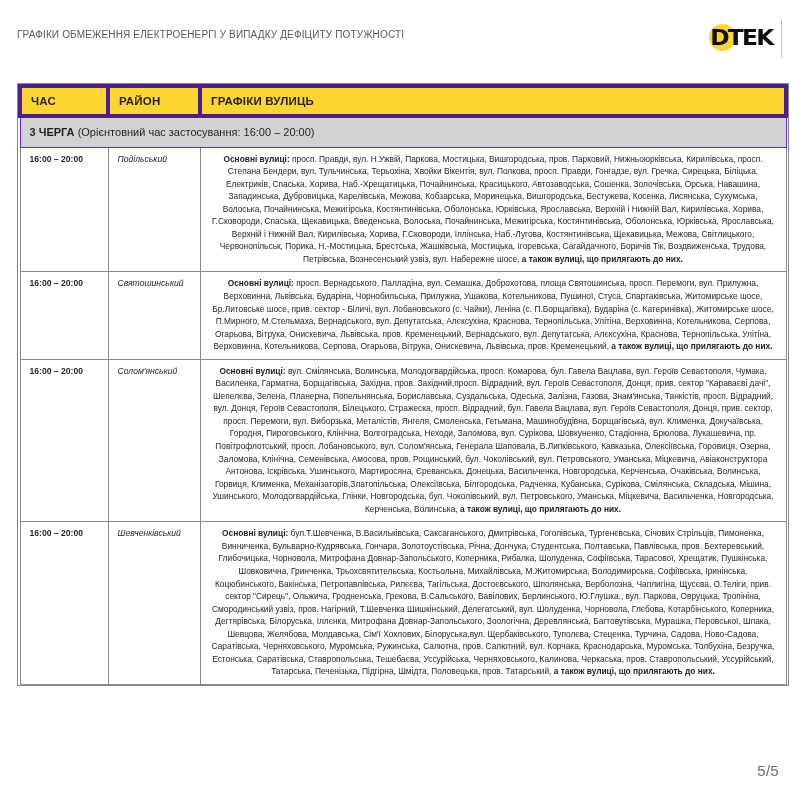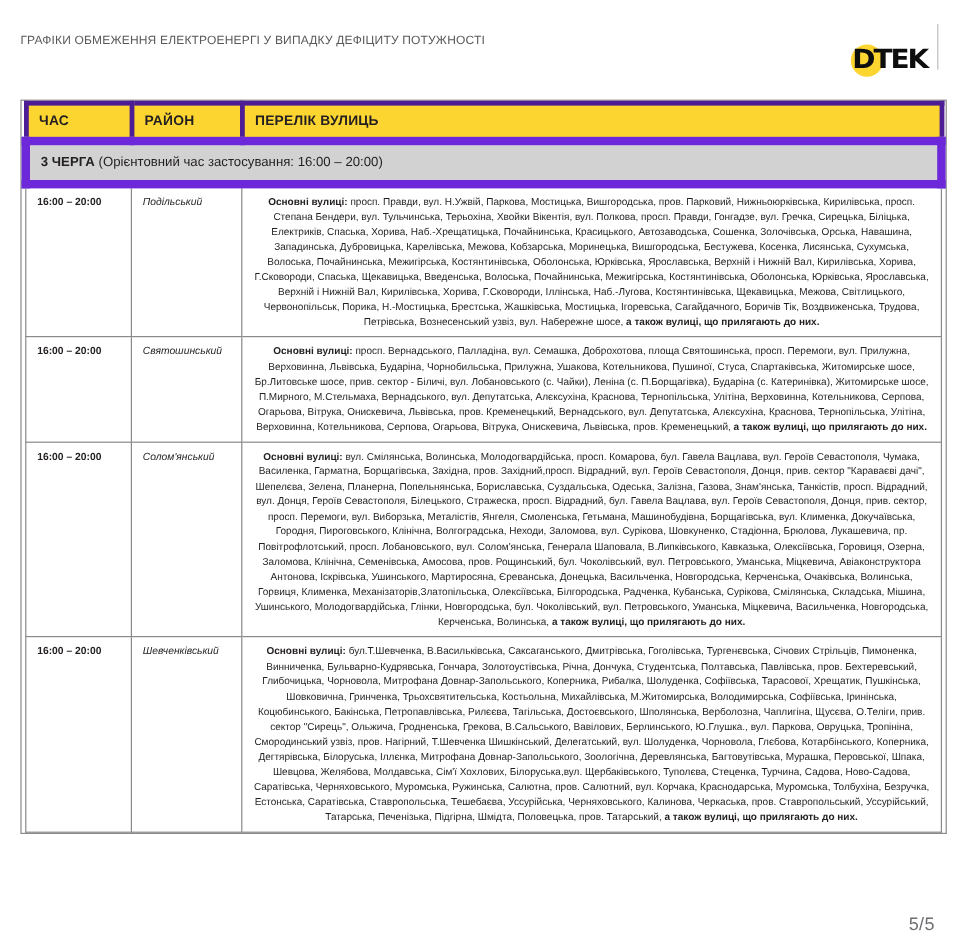--- a/index.html
+++ b/index.html
@@ -36,21 +36,21 @@
   .logo-block {
     position: absolute;
     right: 14px; top: 20px;
     display: flex;
     align-items: flex-start;
     gap: 0px;
   }
   .logo-mark {
     position: relative;
     width: 68px; height: 30px;
-    margin-top: 16px;
+    margin-top: 3px;
     display: flex;
     align-items: center;
   }
   .logo-mark .mark-text {
     font-family: "DejaVu Sans", sans-serif;
     font-weight: 700;
     font-size: 22px;
     letter-spacing: -1.6px;
     color: #0e0e0e;
     line-height: 1;
@@ -99,21 +99,21 @@
     border-collapse: collapse;
     background: #fff;
   }
   table.sched-table {
     width: 100%;
     border-collapse: collapse;
     table-layout: fixed;
   }
   .banner-row td {
     background: #d2d2d2;
-    border: 7px solid #6d28d9;
+    border: 1px solid #6d28d9;
     padding: 6px 9px 6px 9px;
     height: 25px;
   }
   .banner-text {
     font-size: 11px;
     color: #231f20;
     white-space: nowrap;
   }
   .banner-text b { font-weight: 700; }
 
@@ -175,21 +175,21 @@
       <tr class="banner-row">
         <td colspan="3">
           <span class="banner-text"><b>3 ЧЕРГА</b> <span>(Орієнтовний час застосування:  16:00 – 20:00)</span></span>
         </td>
       </tr>
     </tbody>
     <thead>
       <tr>
         <th style="width:88px">ЧАС</th>
         <th style="width:92px">РАЙОН</th>
-        <th>ПЕРЕЛІК ВУЛИЦЬ</th>
+        <th>ГРАФІКИ ВУЛИЦЬ</th>
       </tr>
     </thead>
     <tbody>
 
       <tr>
         <td class="col-time">16:00 – 20:00</td>
         <td class="col-region">Подільський</td>
         <td class="col-streets"><b>Основні вулиці:</b><span class="streets-body"> просп. Правди, вул. Н.Ужвій, Паркова, Мостицька, Вишгородська, пров. Парковий, Нижньоюрківська, Кирилівська, просп. Степана Бендери, вул. Тульчинська, Терьохіна, Хвойки Вікентія, вул. Полкова, просп. Правди, Гонгадзе, вул. Гречка,  Сирецька, Біліцька, Електриків, Спаська, Хорива, Наб.-Хрещатицька, Почайнинська, Красицького, Автозаводська, Сошенка, Золочівська, Орська, Навашина,  Западинська, Дубровицька, Карелівська, Межова, Кобзарська, Моринецька, Вишгородська, Бестужева, Косенка, Лисянська,  Сухумська, Волоська, Почайнинська, Межигірська, Костянтинівська, Оболонська, Юрківська, Ярославська, Верхній і Нижній Вал, Кирилівська, Хорива, Г.Сковороди, Спаська, Щекавицька, Введенська,  Волоська, Почайнинська, Межигірська, Костянтинівська, Оболонська, Юрківська, Ярославська, Верхній і Нижній Вал, Кирилівська, Хорива, Г.Сковороди, Іллінська, Наб.-Лугова, Костянтинівська, Щекавицька, Межова, Світлицького, Червонопільськ, Порика, Н.-Мостицька, Брестська, Жашківська, Мостицька, Ігоревська, Сагайдачного, Боричів Тік, Воздвиженська, Трудова, Петрівська, Вознесенський узвіз, вул. Набережне шосе, </span><b>а також вулиці, що прилягають до них.</b></td>
       </tr>
 

